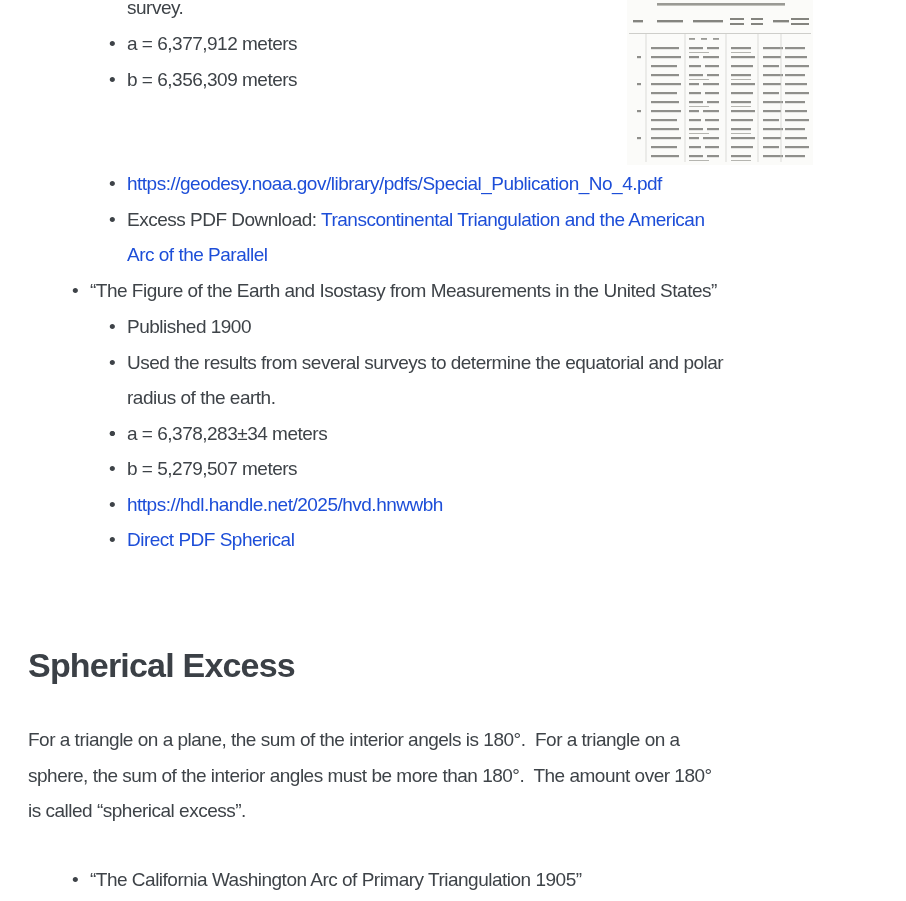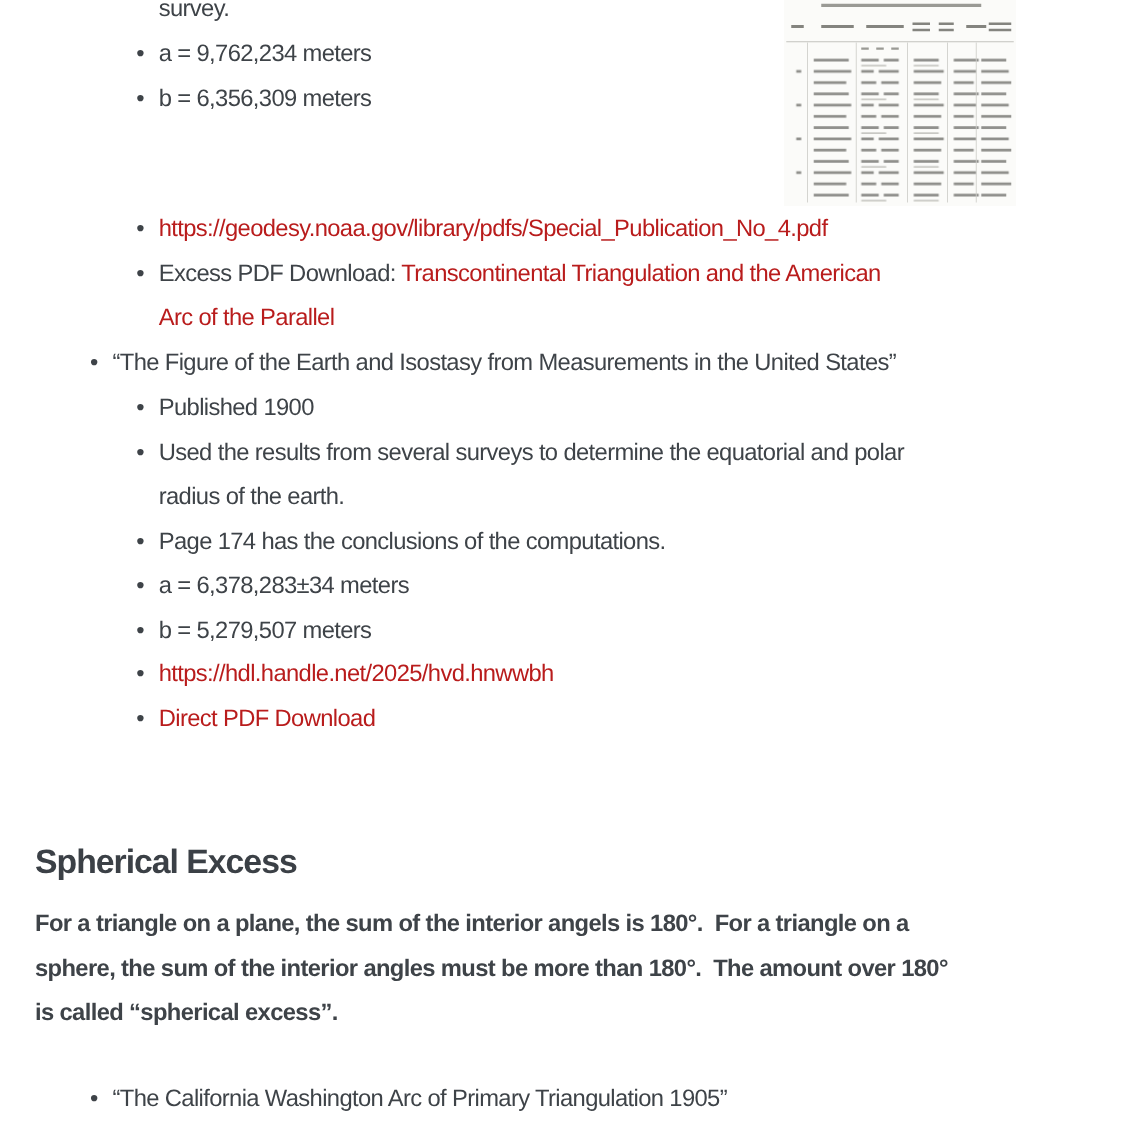--- a/index.html
+++ b/index.html
@@ -10,28 +10,28 @@
   #page{
     position:relative;width:906px;height:737px;background:#ffffff;
     color:#3e4348;font-size:19px;line-height:35.5px;letter-spacing:-0.5px;
   }
   .abs{position:absolute;}
   .li{position:relative;display:block;}
   .blt{
     position:absolute;left:-18px;top:0;color:#3e4348;
     font-size:19px;line-height:35.5px;
   }
-  .lnk{color:#b91c1c;text-decoration:none;cursor:pointer;}
+  .lnk{color:#1d4ed8;text-decoration:none;cursor:pointer;}
   .cont-line{position:absolute;left:127px;top:-10px;}
   h2.section-heading{
-    margin:0;position:absolute;left:28px;top:668px;
-    font-size:27px;line-height:42px;font-weight:700;color:#3b4046;
+    margin:0;position:absolute;left:28px;top:644px;
+    font-size:34px;line-height:42px;font-weight:700;color:#3b4046;
     letter-spacing:-0.8px;
   }
-  .para{position:absolute;left:28px;top:722px;font-weight:bold;}
+  .para{position:absolute;left:28px;top:722px;}
   .para .pline{white-space:pre;display:block;line-height:35.5px;}
   .scan-wrap{position:absolute;left:627px;top:0;width:186px;height:165px;}
   .scan-wrap svg{display:block;}
   .nowrap{white-space:nowrap;}
   .w645{max-width:645px;}
   .w600{max-width:600px;}
   .w790{max-width:790px;}
 </style>
 </head>
 <body>
@@ -101,21 +101,21 @@
           <line x1="131" y1="34" x2="131" y2="162"></line>
           <line x1="154" y1="34" x2="154" y2="162"></line>
         </g>
       </g>
     </svg>
   </div>
 
   <div class="abs" style="left:127px;top:26px;">
     <div class="li">
       <span class="blt">•</span>
-      <span>a = 9,762,234 meters</span>
+      <span>a = 6,377,912 meters</span>
     </div>
     <div class="li">
       <span class="blt">•</span>
       <span>b = 6,356,309 meters</span>
     </div>
   </div>
 
   <div class="abs" style="left:127px;top:166px;">
     <div class="li nowrap">
       <span class="blt">•</span>
@@ -138,37 +138,36 @@
     <div class="li">
       <span class="blt">•</span>
       <span>Published 1900</span>
     </div>
     <div class="li w645">
       <span class="blt">•</span>
       <span>Used the results from several surveys to determine the equatorial and polar radius of the earth.</span>
     </div>
     <div class="li">
       <span class="blt">•</span>
-      <span>Page 174 has the conclusions of the computations.</span>
     </div>
     <div class="li">
       <span class="blt">•</span>
       <span>a = 6,378,283±34 meters</span>
     </div>
     <div class="li">
       <span class="blt">•</span>
       <span>b = 5,279,507 meters</span>
     </div>
     <div class="li nowrap">
       <span class="blt">•</span>
       <a class="lnk">https://hdl.handle.net/2025/hvd.hnwwbh</a>
     </div>
     <div class="li">
       <span class="blt">•</span>
-      <a class="lnk">Direct PDF Download</a>
+      <a class="lnk">Direct PDF Spherical</a>
     </div>
   </div>
 
   <h2 class="section-heading">Spherical Excess</h2>
 
   <div class="para">
     <span class="pline">For a triangle on a plane, the sum of the interior angels is 180°.  For a triangle on a</span>
     <span class="pline">sphere, the sum of the interior angles must be more than 180°.  The amount over 180°</span>
     <span class="pline">is called “spherical excess”.</span>
   </div>

